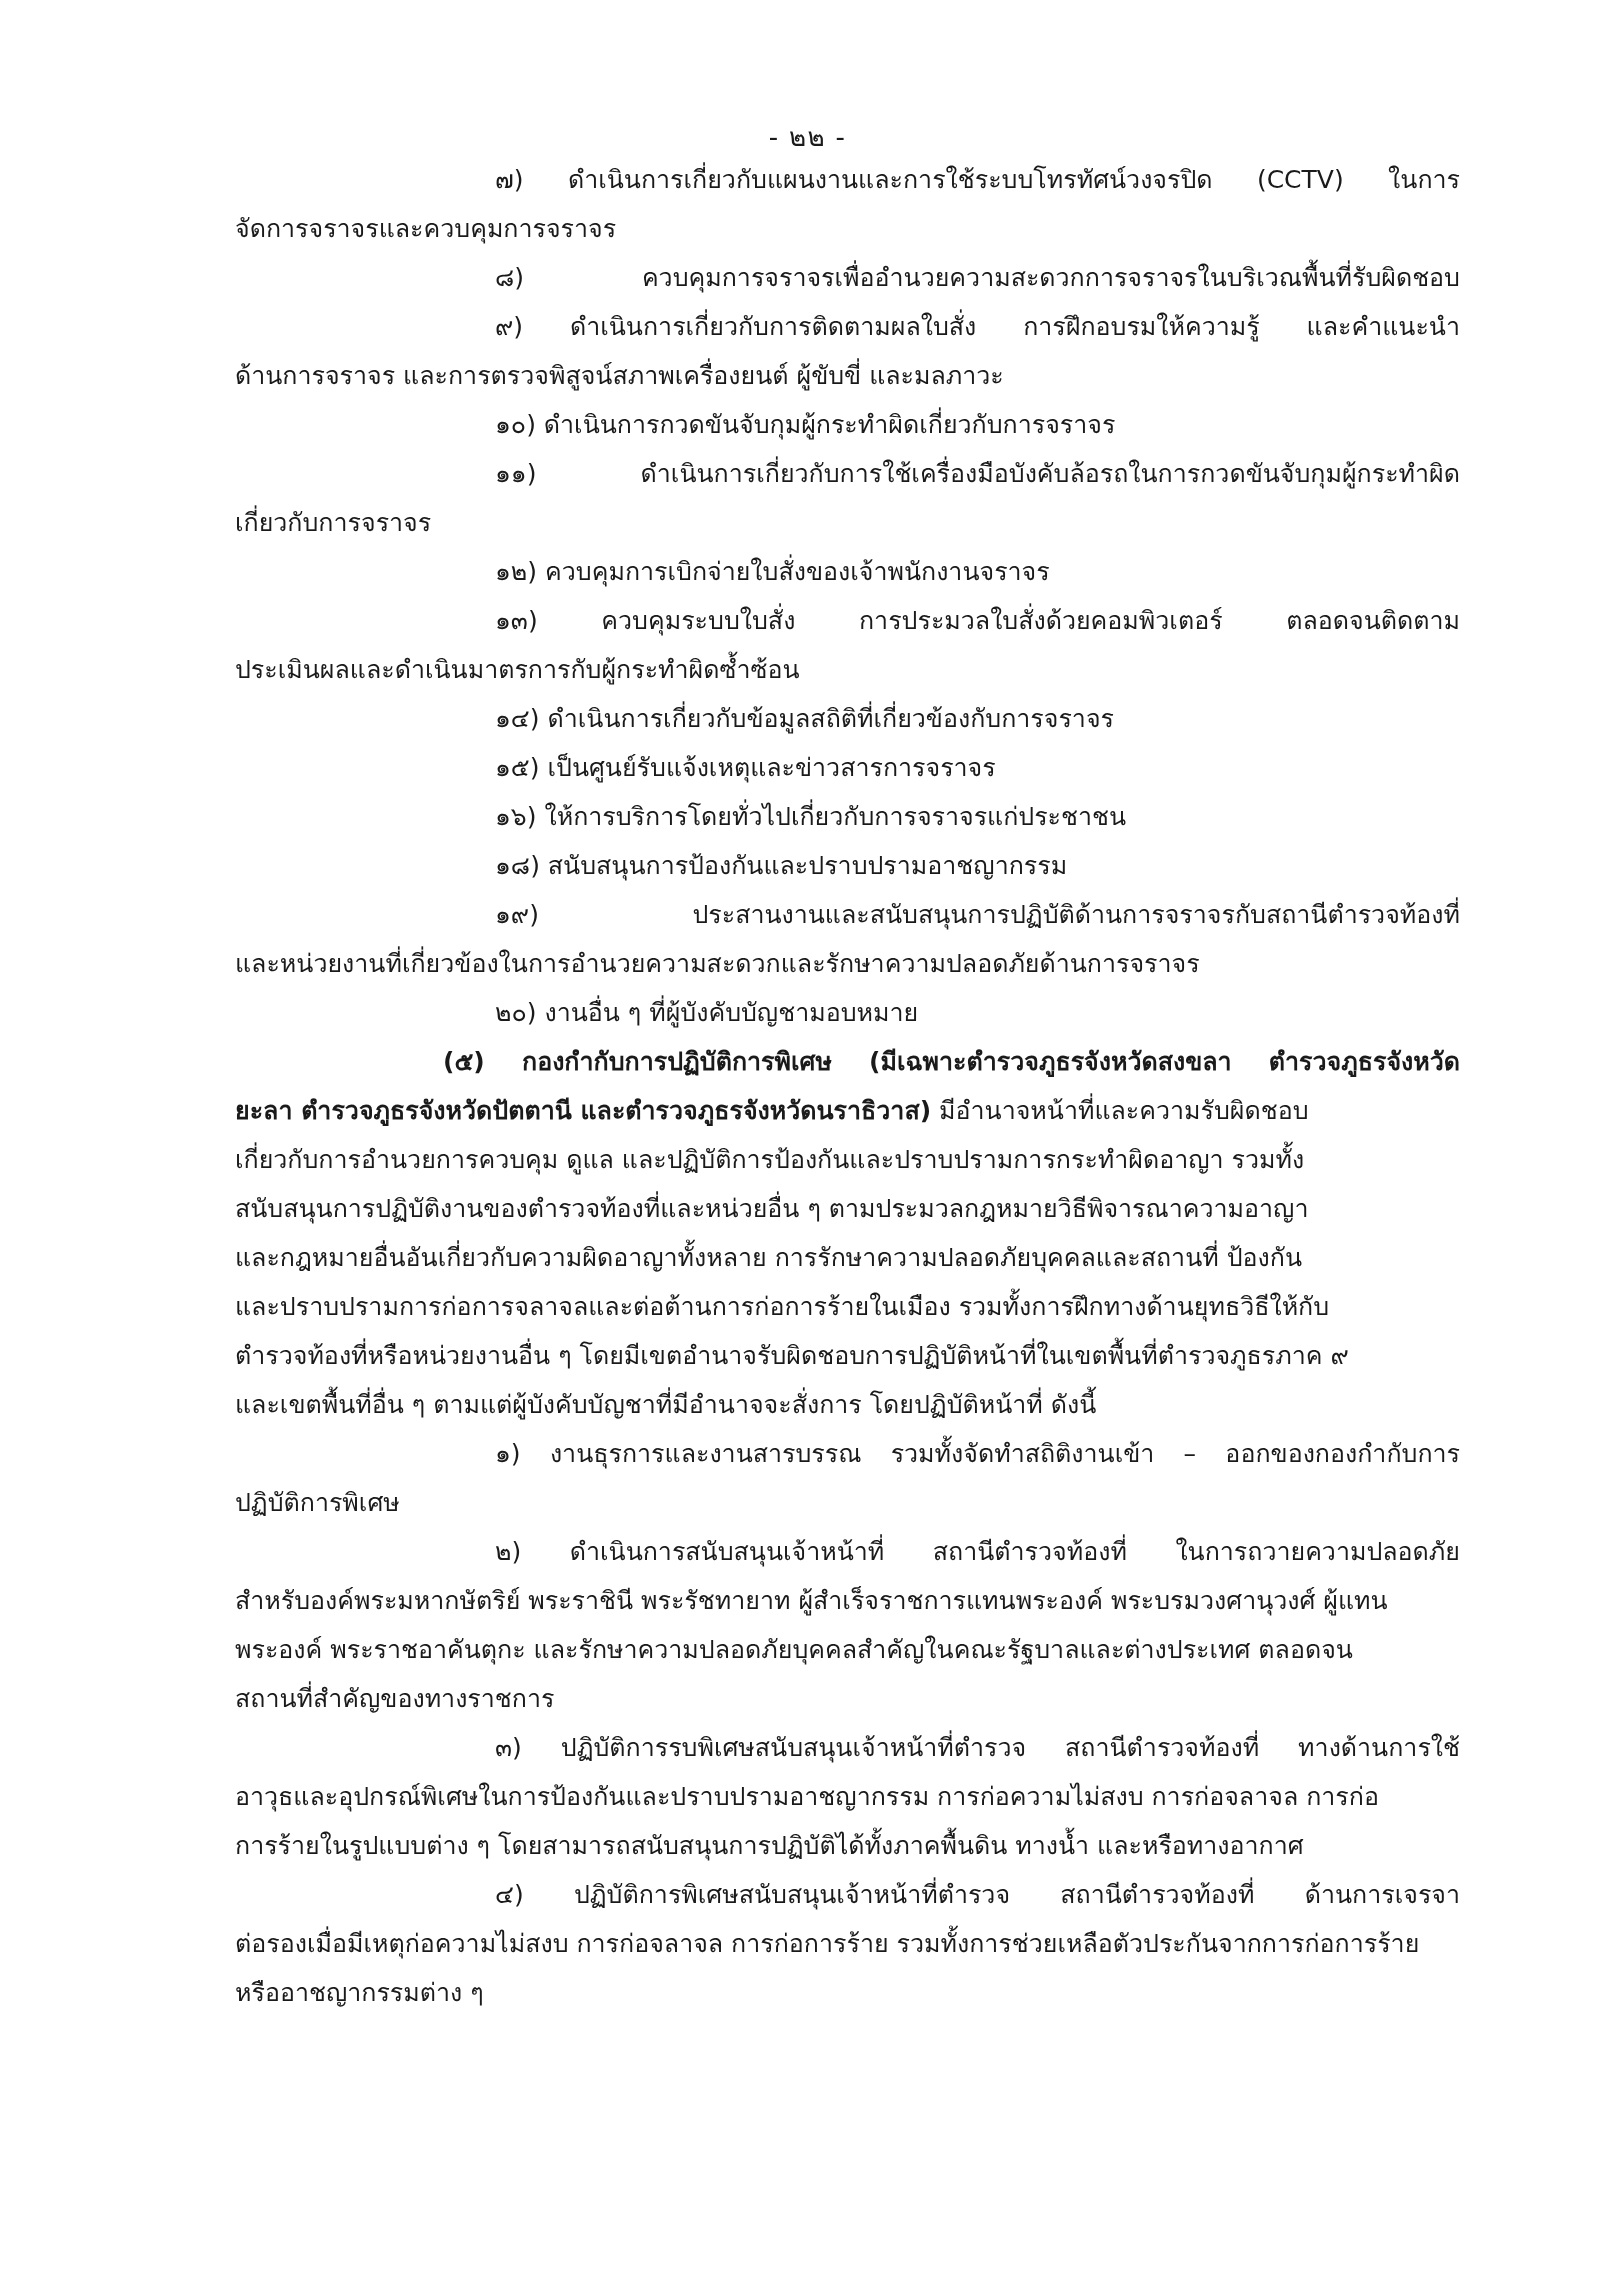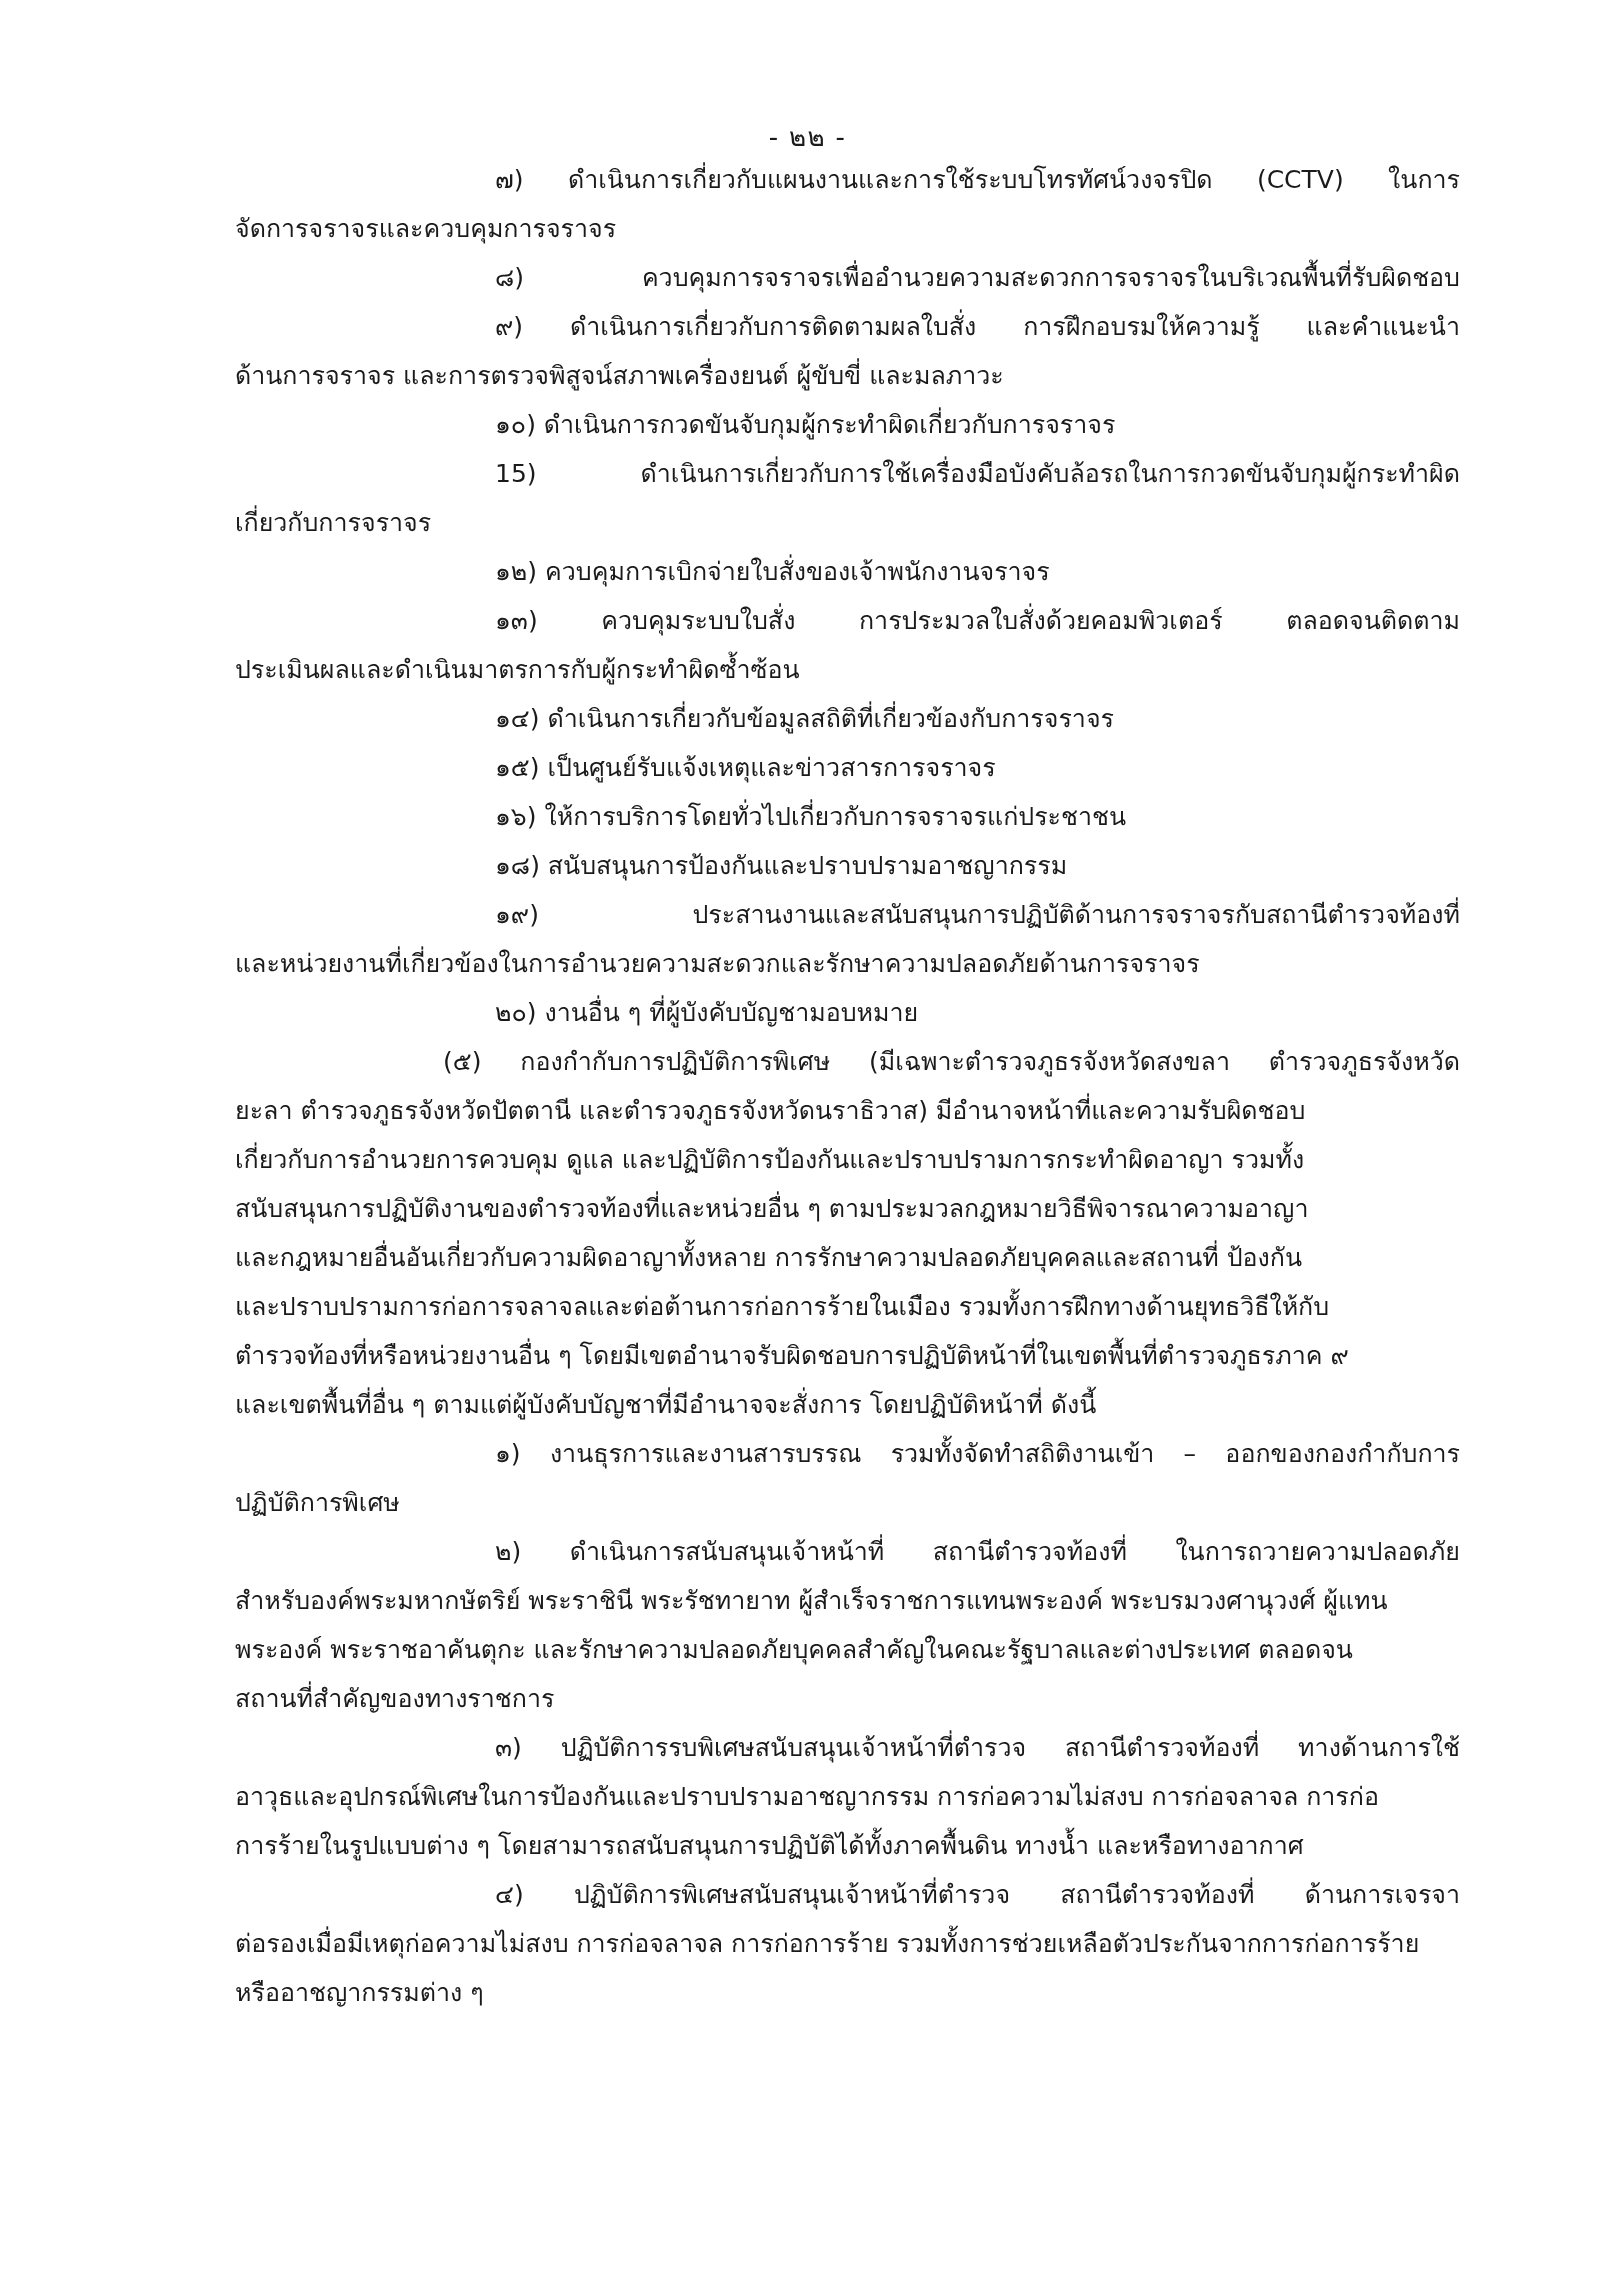--- a/index.html
+++ b/index.html
@@ -14,21 +14,21 @@
   }
   .body-text {
     position: absolute; top: 155px; left: 235px; width: 1225px;
     font-size: 25px; line-height: 49px;
   }
   .para { margin: 0; text-align: justify; text-align-last: left; }
   .para .first { display: block; padding-left: 260px; text-align: justify; text-align-last: justify; }
   .para .cont { display: block; }
   .para.single .first { text-align-last: left; }
   .para.heading .first { padding-left: 208px; }
-  .bold { font-weight: normal; }
+  .bold { font-weight: bold; }
   .line { display: block; white-space: nowrap; overflow: hidden; }
 </style>
 </head>
 <body>
 
 <div class="page-number">- ๒๒ -</div>
 
 <div class="body-text">
 
   <div class="para">
@@ -39,21 +39,21 @@
       <span class="first line">๘) ควบคุมการจราจรเพื่ออำนวยความสะดวกการจราจรในบริเวณพื้นที่รับผิดชอบ</span>
     </div>
   <div class="para">
       <span class="first line">๙) ดำเนินการเกี่ยวกับการติดตามผลใบสั่ง การฝึกอบรมให้ความรู้ และคำแนะนำ</span>
       <span class="cont line">ด้านการจราจร และการตรวจพิสูจน์สภาพเครื่องยนต์ ผู้ขับขี่ และมลภาวะ</span>
     </div>
   <div class="para single">
       <span class="first line">๑๐) ดำเนินการกวดขันจับกุมผู้กระทำผิดเกี่ยวกับการจราจร</span>
     </div>
   <div class="para">
-      <span class="first line">15) ดำเนินการเกี่ยวกับการใช้เครื่องมือบังคับล้อรถในการกวดขันจับกุมผู้กระทำผิด</span>
+      <span class="first line">๑๑) ดำเนินการเกี่ยวกับการใช้เครื่องมือบังคับล้อรถในการกวดขันจับกุมผู้กระทำผิด</span>
       <span class="cont line">เกี่ยวกับการจราจร</span>
     </div>
   <div class="para single">
       <span class="first line">๑๒) ควบคุมการเบิกจ่ายใบสั่งของเจ้าพนักงานจราจร</span>
     </div>
   <div class="para">
       <span class="first line">๑๓) ควบคุมระบบใบสั่ง การประมวลใบสั่งด้วยคอมพิวเตอร์ ตลอดจนติดตาม</span>
       <span class="cont line">ประเมินผลและดำเนินมาตรการกับผู้กระทำผิดซ้ำซ้อน</span>
     </div>
   <div class="para single">

